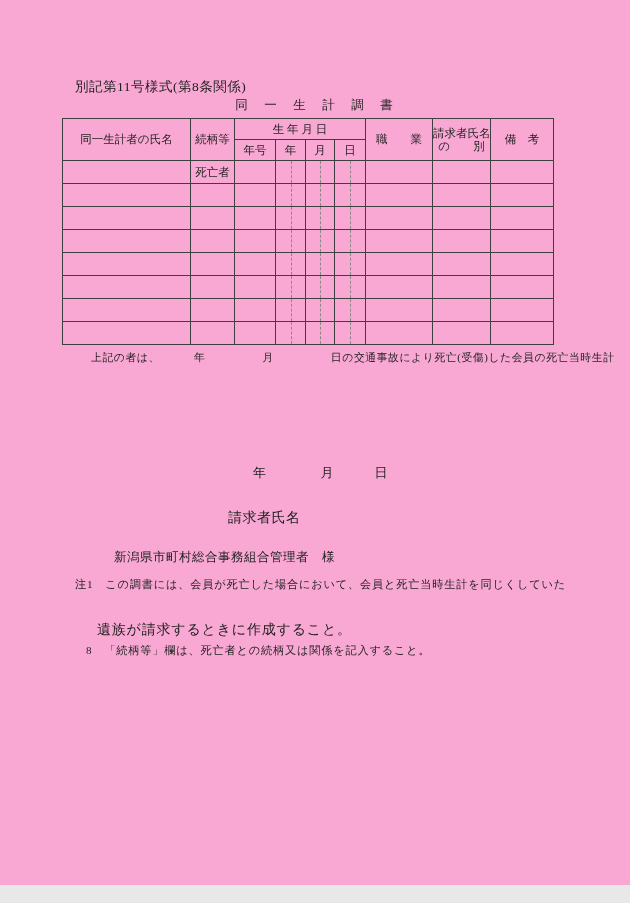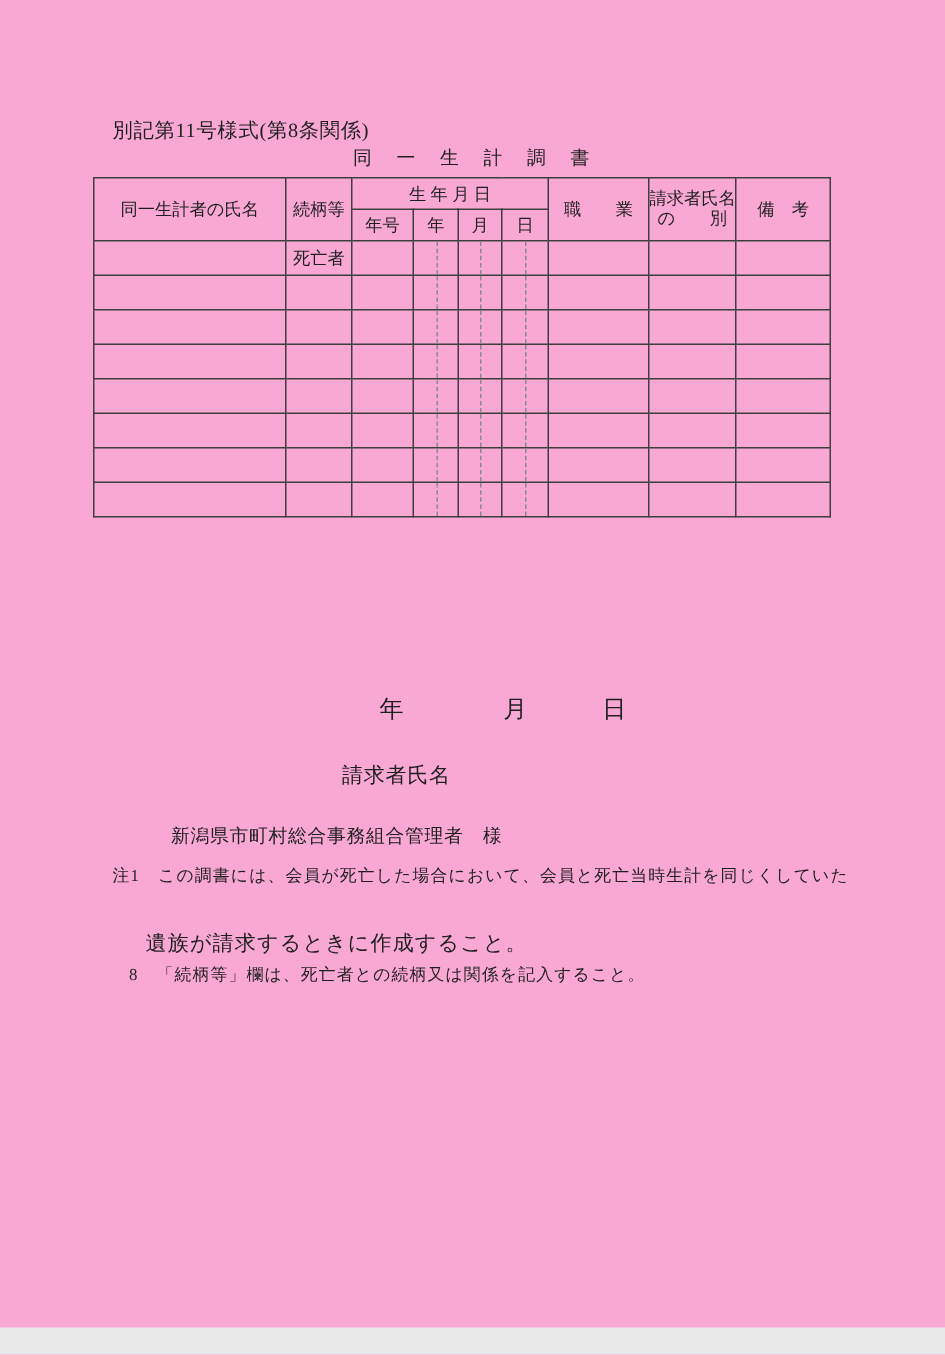--- a/index.html
+++ b/index.html
@@ -38,21 +38,21 @@
   tr.body-row{height:23px;}
   td.dash::after{
     content:"";
     position:absolute;left:50%;top:0;bottom:0;
     border-left:1px dashed #8a8a8a;
   }
   .two-line span{display:block;line-height:13px;}
   
   .statement-l1{left:91px;top:352px;font-size:10.8px;letter-spacing:0.6px;}
   .statement-l2{left:76px;top:374px;font-size:10.8px;letter-spacing:0.6px;}
-  .date-line{left:253px;top:466px;font-size:16px;letter-spacing:0.5px;}
+  .date-line{left:253px;top:466px;font-size:13px;letter-spacing:0.5px;}
   .claimant{left:228px;top:511px;font-size:14px;letter-spacing:0.5px;}
   .addressee{left:114px;top:551px;font-size:12.5px;letter-spacing:0.5px;}
   .note1-l1{left:75px;top:579px;font-size:11.2px;letter-spacing:0.8px;}
   .note1-l2{left:97px;top:623px;font-size:14px;letter-spacing:0.8px;}
   .note2{left:86px;top:645px;font-size:11.2px;letter-spacing:0.8px;}
 </style>
 </head>
 <body>
 
 <div class="page">
@@ -172,20 +172,21 @@
       <td class="dash"></td>
       <td class="dash"></td>
       <td class="dash"></td>
       <td></td>
       <td></td>
       <td></td>
     </tr>
   </tbody>
     </table>
 
+  <div class="abs statement-l1">上記の者は、　　　年　　　　　月　　　　　日の交通事故により死亡(受傷)した会員の死亡当時生計</div>
 
   <div class="abs date-line">年　　　　月　　　日</div>
   <div class="abs claimant">請求者氏名</div>
   <div class="abs addressee">新潟県市町村総合事務組合管理者　様</div>
 
   <div class="abs note1-l1">注1　この調書には、会員が死亡した場合において、会員と死亡当時生計を同じくしていた</div>
   <div class="abs note1-l2">遺族が請求するときに作成すること。</div>
   <div class="abs note2">8　「続柄等」欄は、死亡者との続柄又は関係を記入すること。</div>
 
 </div>

